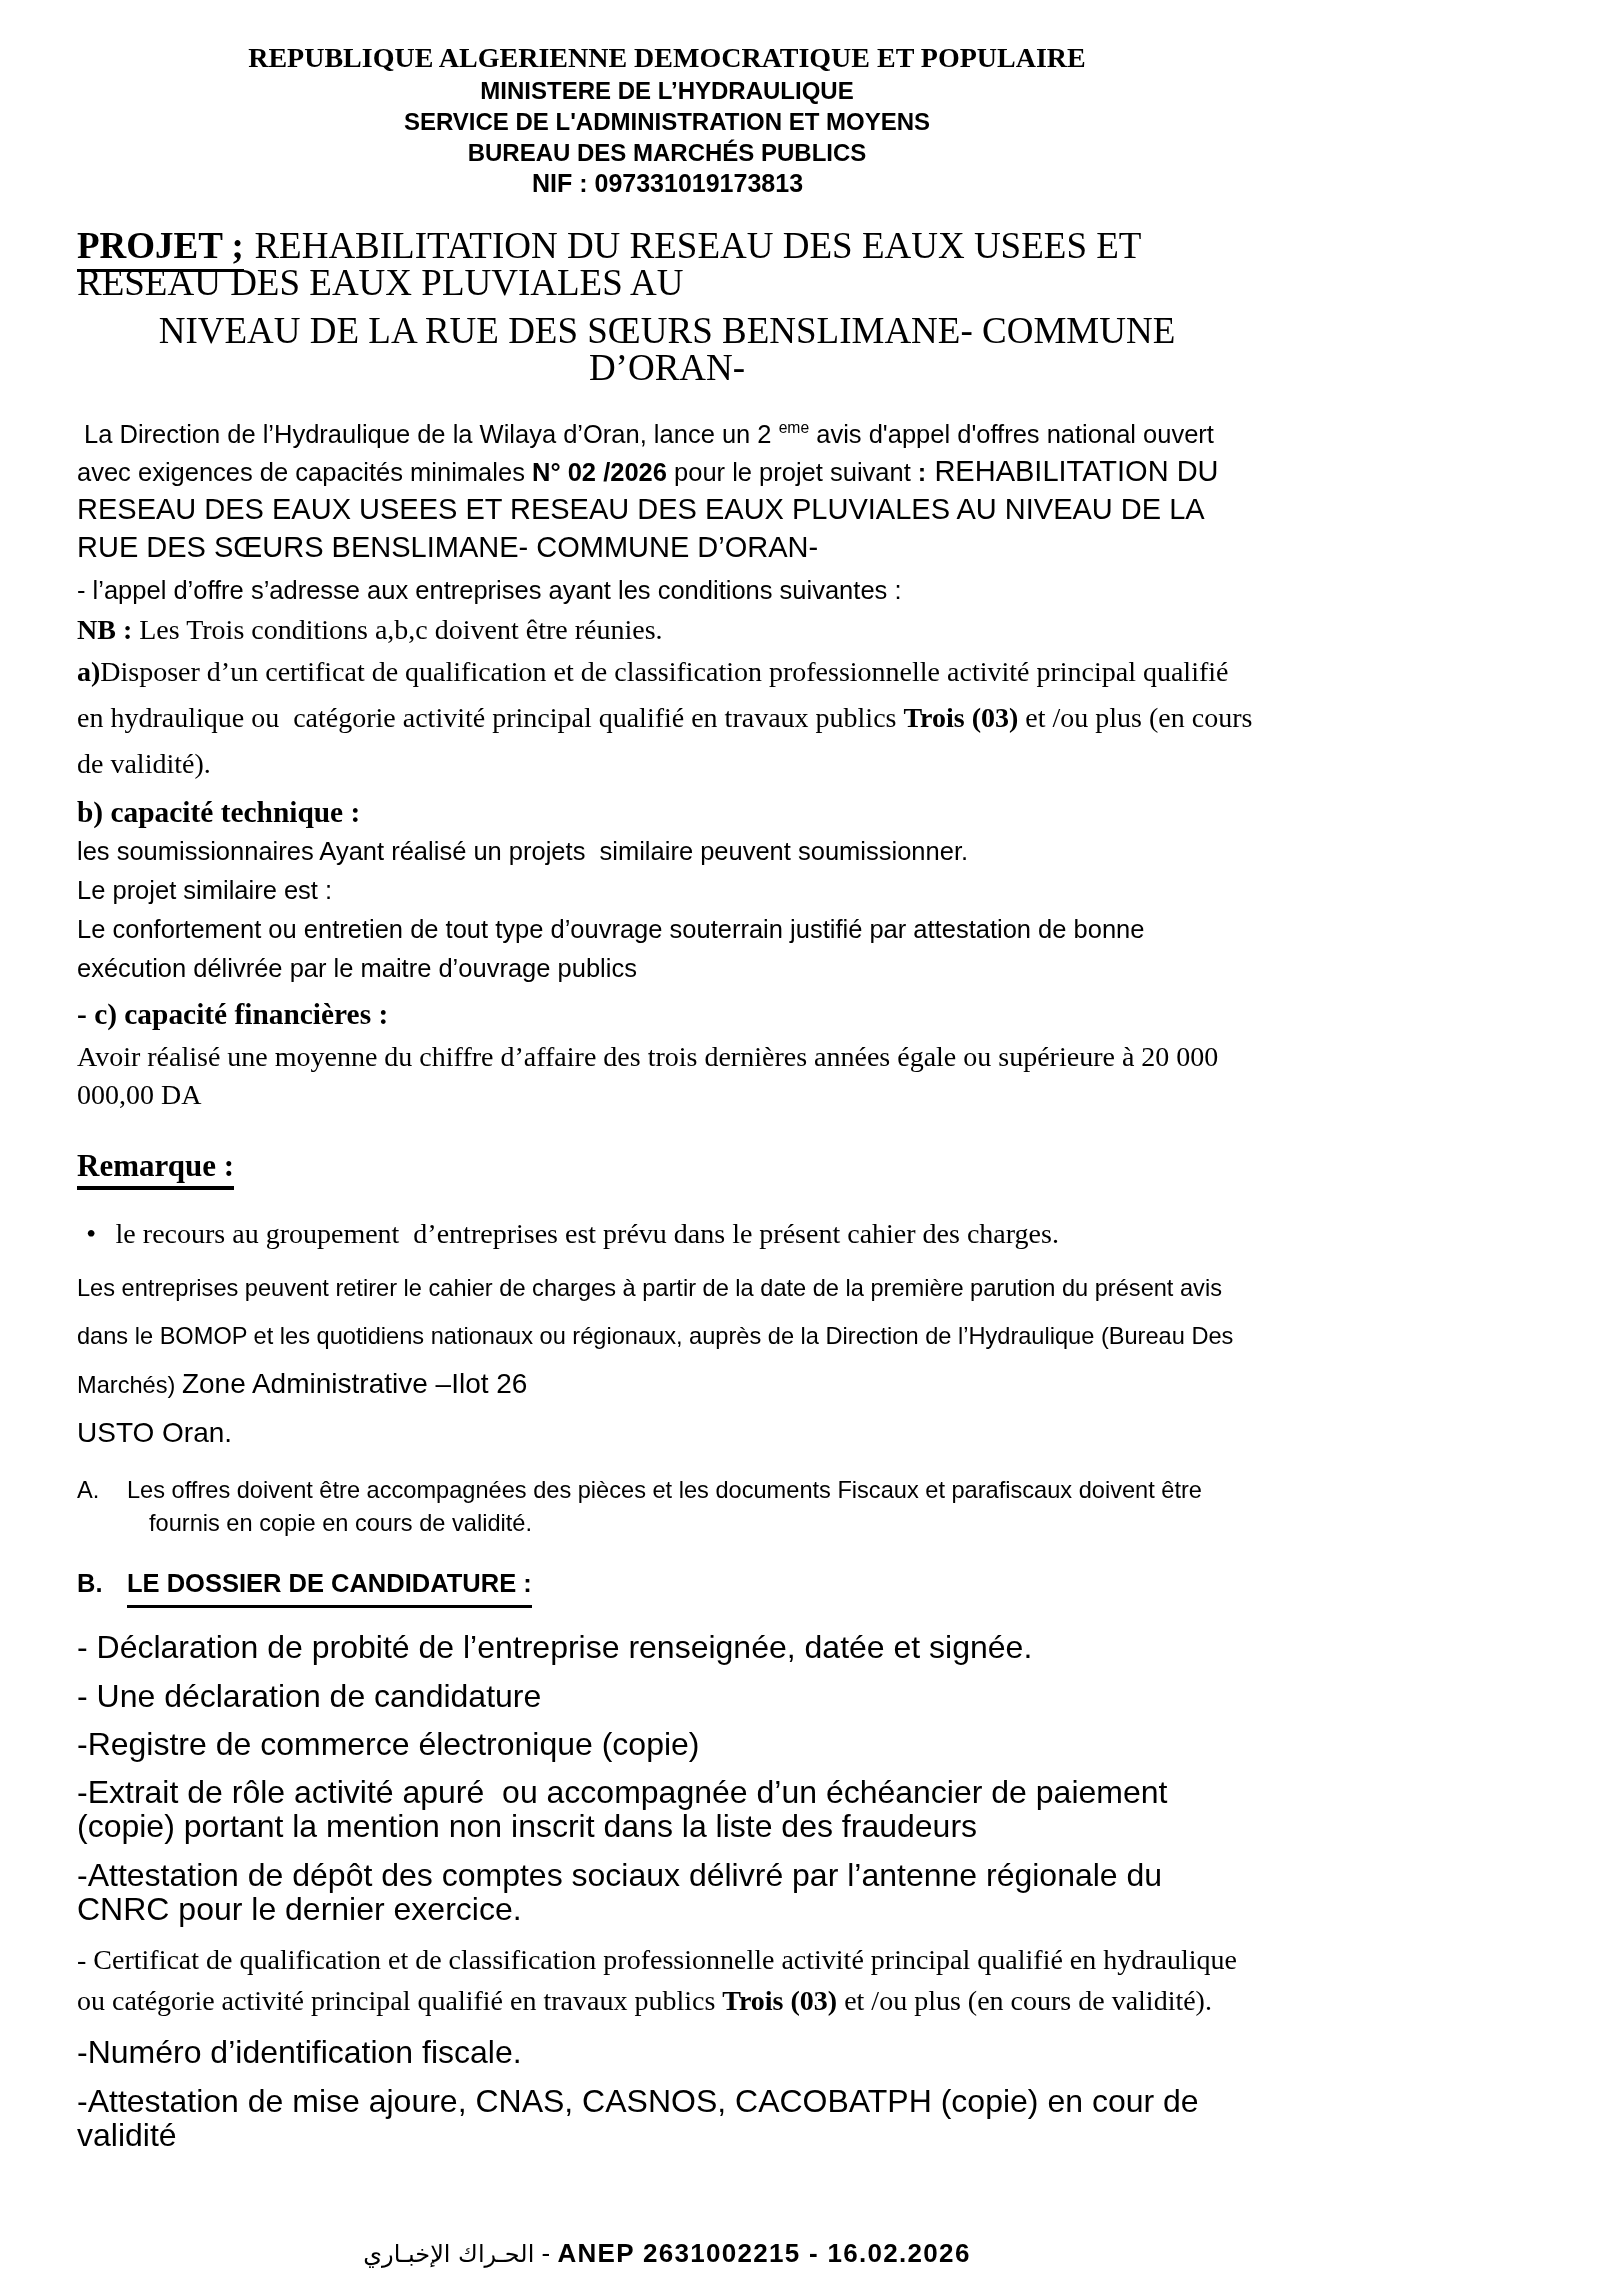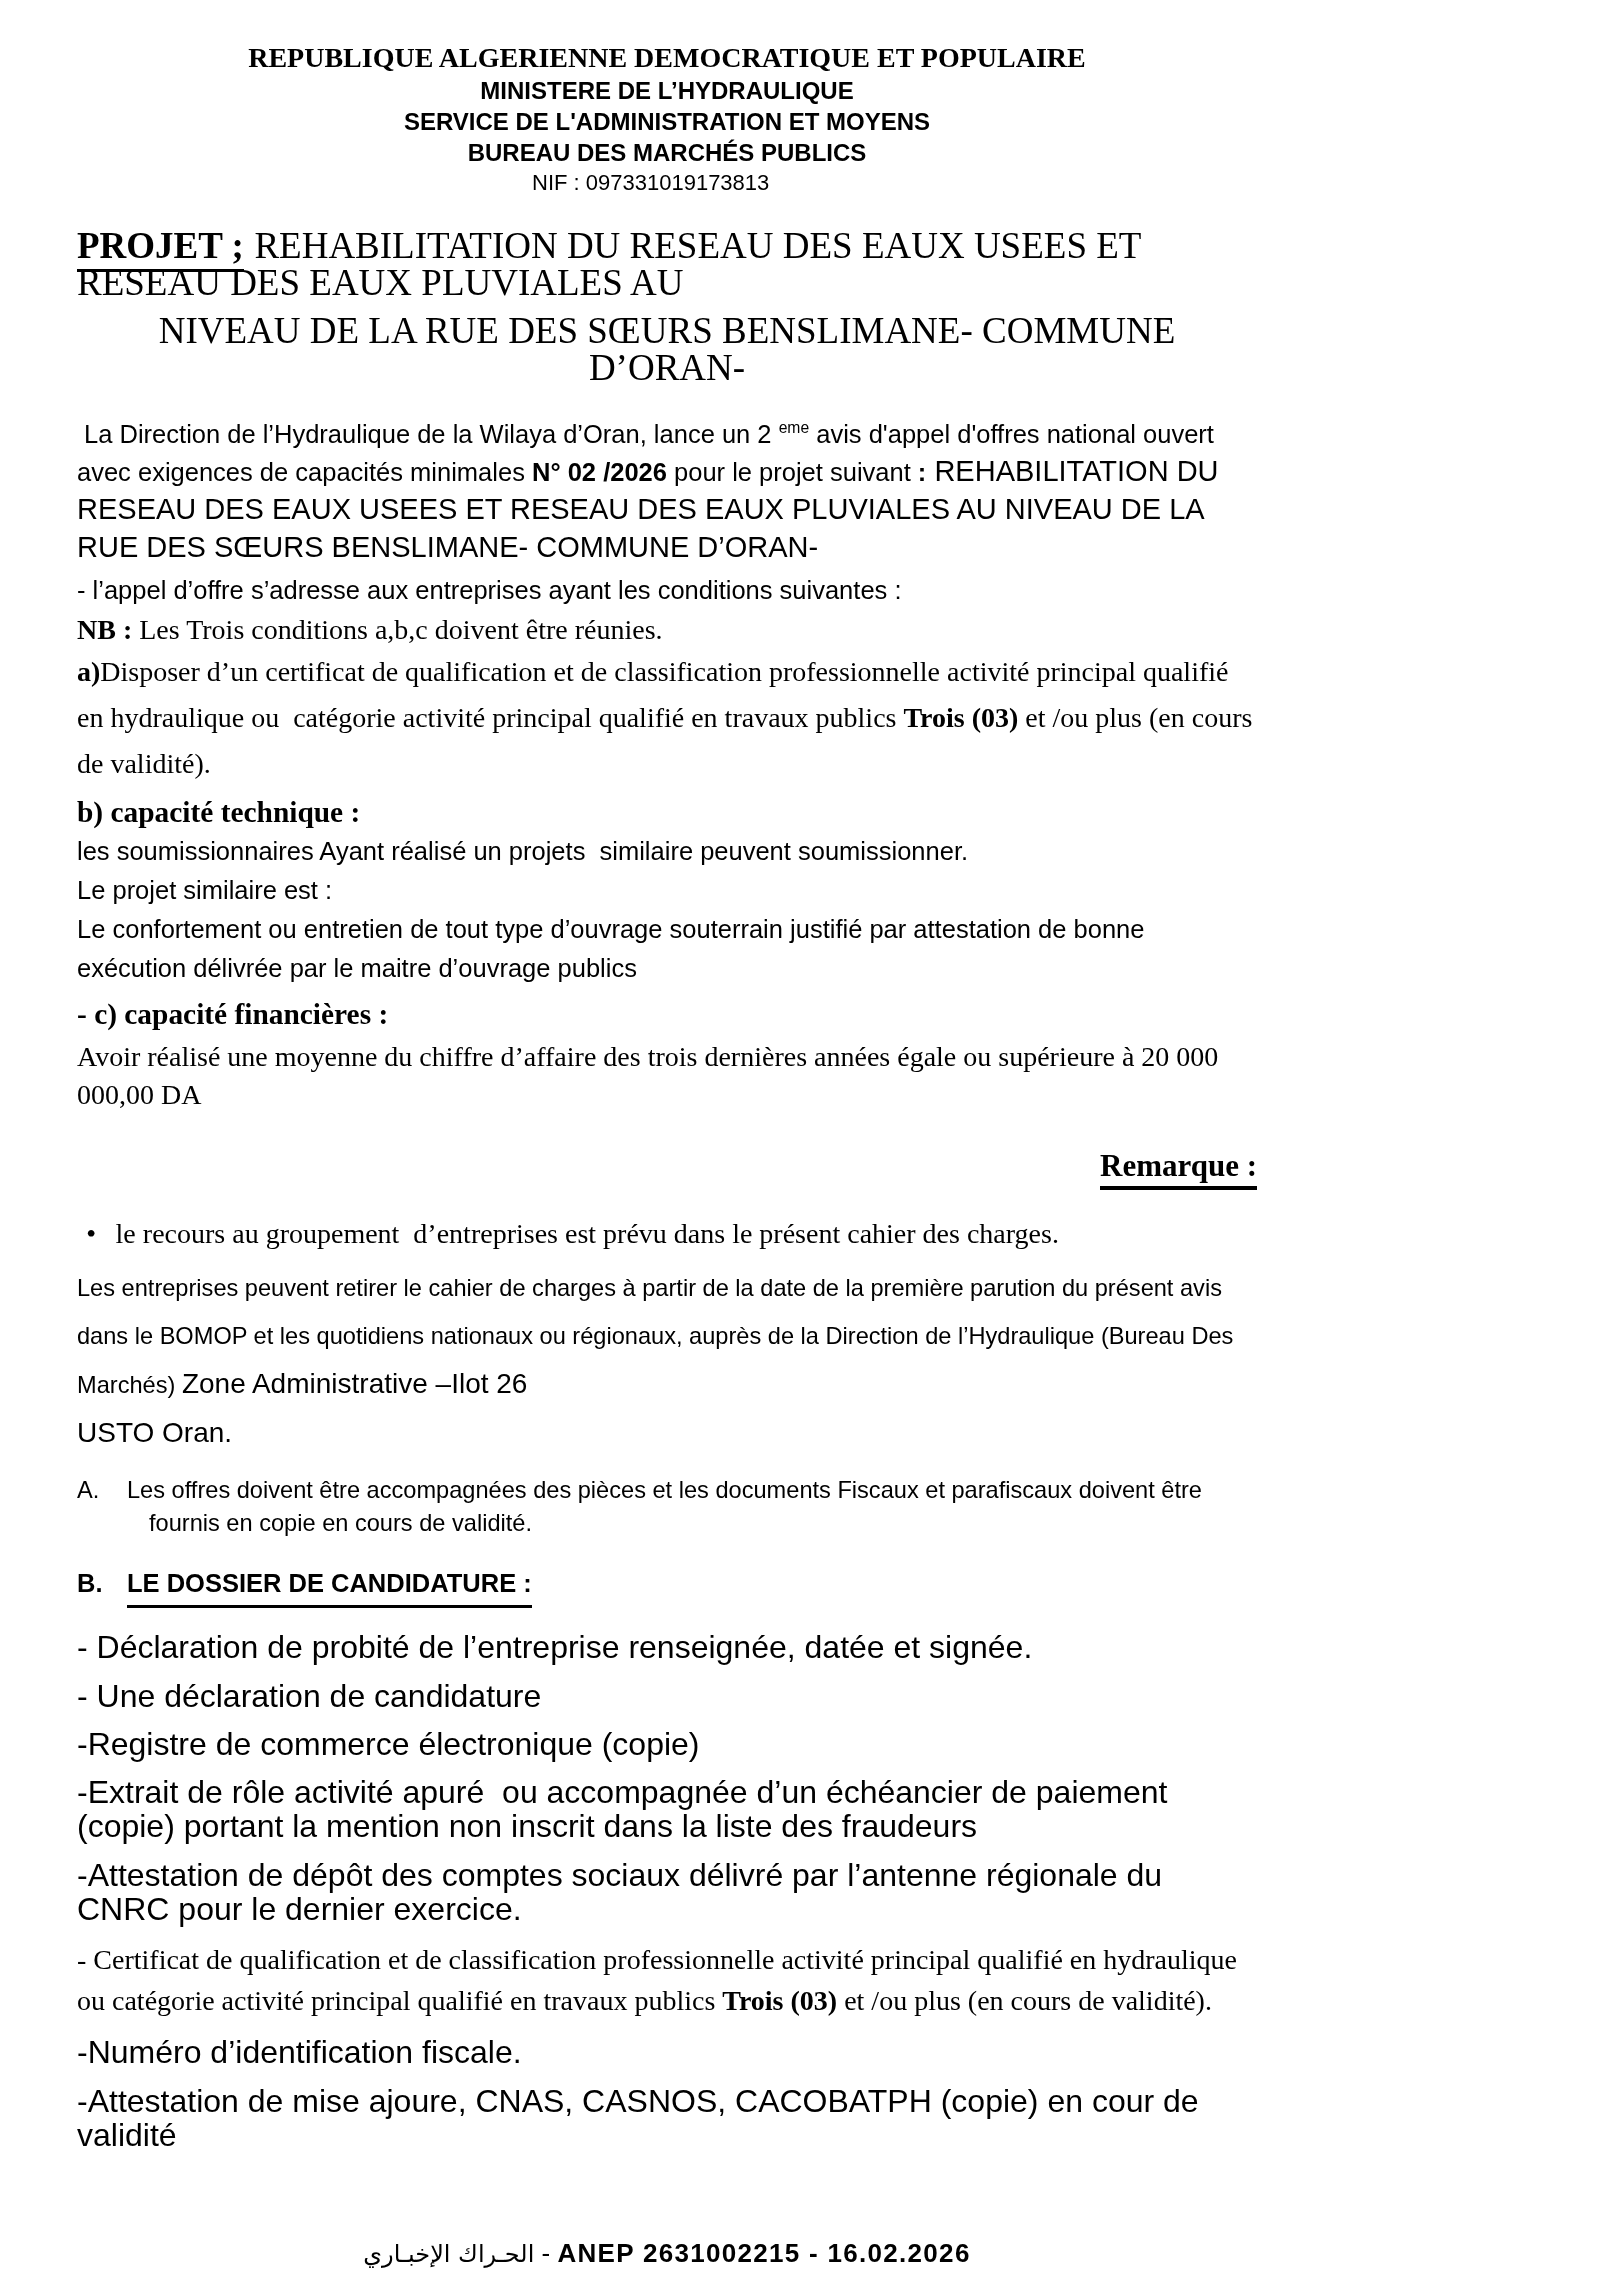--- a/index.html
+++ b/index.html
@@ -21,21 +21,21 @@
     font-family: "Liberation Serif", serif;
     font-weight: bold; font-size: 28px; line-height: 34px;
     text-align: center;
   }
   .hdr-sans {
     font-family: "Liberation Sans", sans-serif;
     font-weight: bold; font-size: 24px; line-height: 31px;
     text-align: center;
   }
   .nif {
-    font-weight: normal; font-size: 22px; line-height: 30px;
+    font-weight: bold; font-size: 25px; line-height: 30px;
     margin-left: 455px; width: fit-content;
   }
 
   
   .title {
     font-family: "Liberation Serif", serif;
     font-size: 48px; line-height: 59px;
     text-align: center; margin-top: 26px;
   }
   .title .sup { font-size: 26px; vertical-align: super; margin: 0 9.2px 0 5.2px; }
@@ -65,21 +65,21 @@
   .serif-wide { margin: 0; font-family: "Liberation Serif", serif; font-size: 28px; line-height: 46px; }
   .serif-wide b { font-weight: bold; }
 
   .serif-head { margin: 6.5px 0 0 0; font-family: "Liberation Serif", serif; font-weight: bold; font-size: 29.4px; line-height: 39px; }
 
   .sans-body { margin: 0; font-size: 25.5px; line-height: 39px; }
 
   .serif-body { margin: 3.9px 0 0 0; font-family: "Liberation Serif", serif; font-size: 28px; line-height: 38px; }
 
   
-  .remarque-head { margin-top: 31px; line-height: 42px; text-align: right; }
+  .remarque-head { margin-top: 31px; line-height: 42px; }
   .remarque-head .underl {
     font-family: "Liberation Serif", serif;
     font-weight: bold; font-size: 31px;
     border-bottom: 4.6px solid #000; padding-bottom: 3.9px;
   }
   .bullet-line {
     margin: 22px 0 0 0; padding-left: 9.2px;
     font-family: "Liberation Serif", serif;
     font-size: 28px; line-height: 38px;
   }

